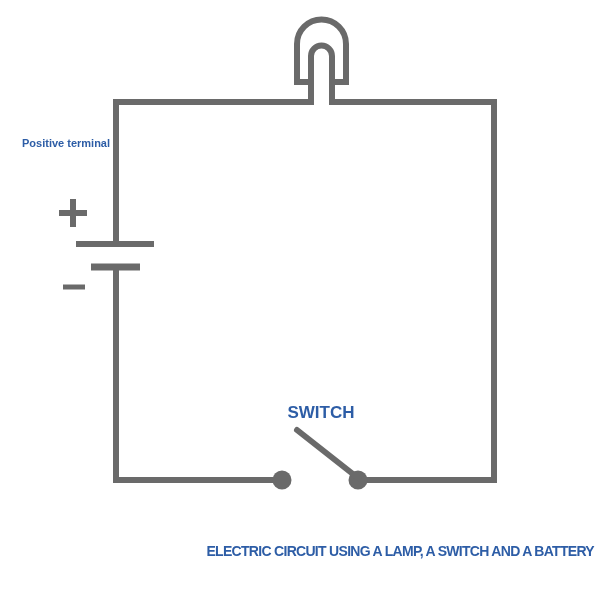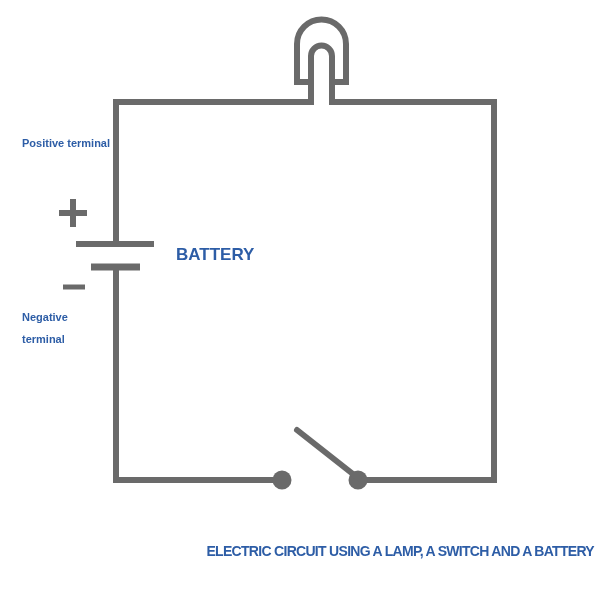--- a/index.html
+++ b/index.html
@@ -86,21 +86,20 @@
     <path class="wire" d="M 311 82 H 297 V 44 A 24.5 24.5 0 0 1 346 44 V 82 H 332"></path>
     <path class="wire" d="M 311 105 V 56 A 10.5 10.5 0 0 1 332 56 V 105"></path>
 
     <circle class="dot" cx="282" cy="480" r="9.5"></circle>
     <circle class="dot" cx="358" cy="480" r="9.5"></circle>
     <path class="lever" d="M 297 430 L 358 478"></path>
   </svg>
 
   <div class="lbl lbl-terminal" style="left:22px; top:132px;">Positive terminal</div>
 
-  <div class="lbl lbl-terminal" style="left:22px; top:306px;">Negative terminal</div>
-
-  <div class="lbl lbl-component" style="left:176px; top:244px; width:80px; text-align:left;">BATTERY</div>
 
 
+
+  <div class="lbl lbl-component" style="left:286px; top:402px; width:70px;">SWITCH</div>
 
   <div class="lbl-caption">ELECTRIC CIRCUIT USING A LAMP, A SWITCH AND A BATTERY</div>
 
 </div>
 
 </body></html>

